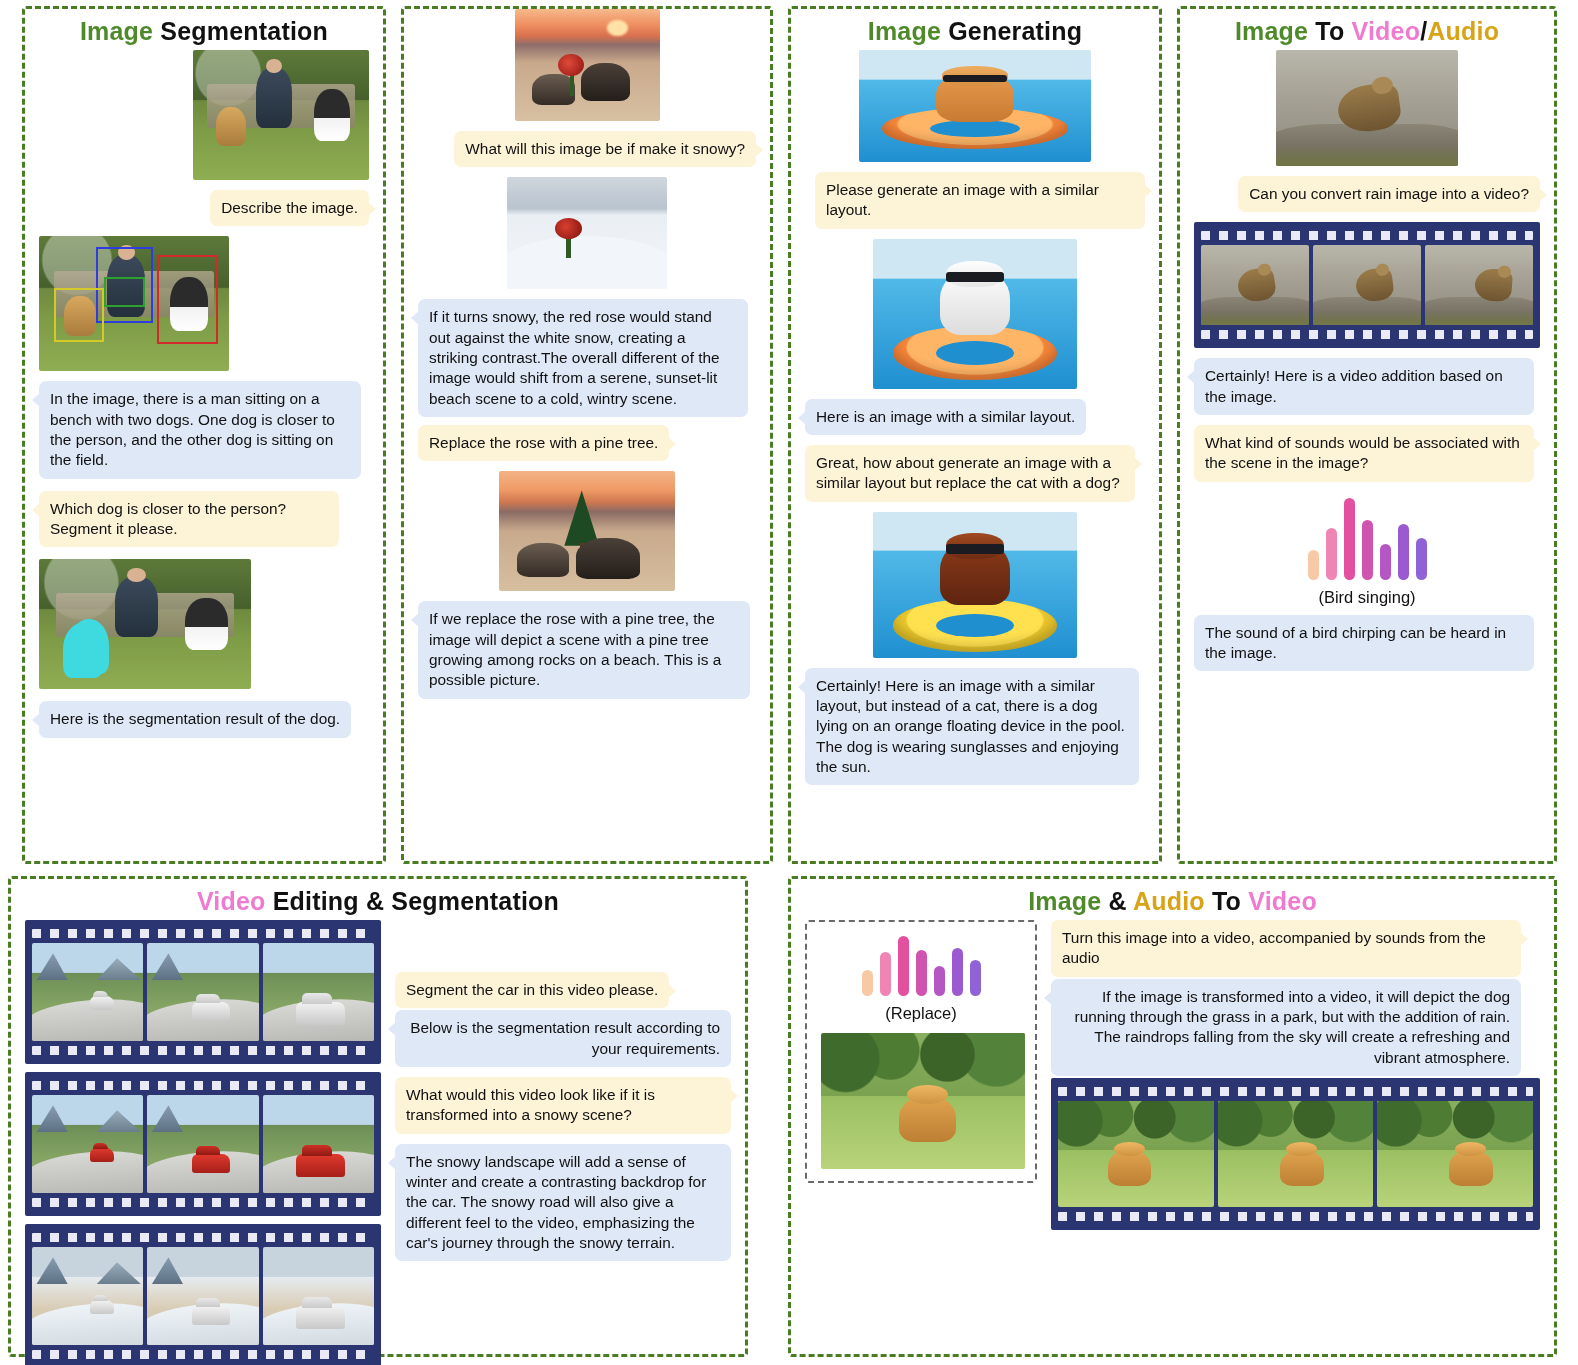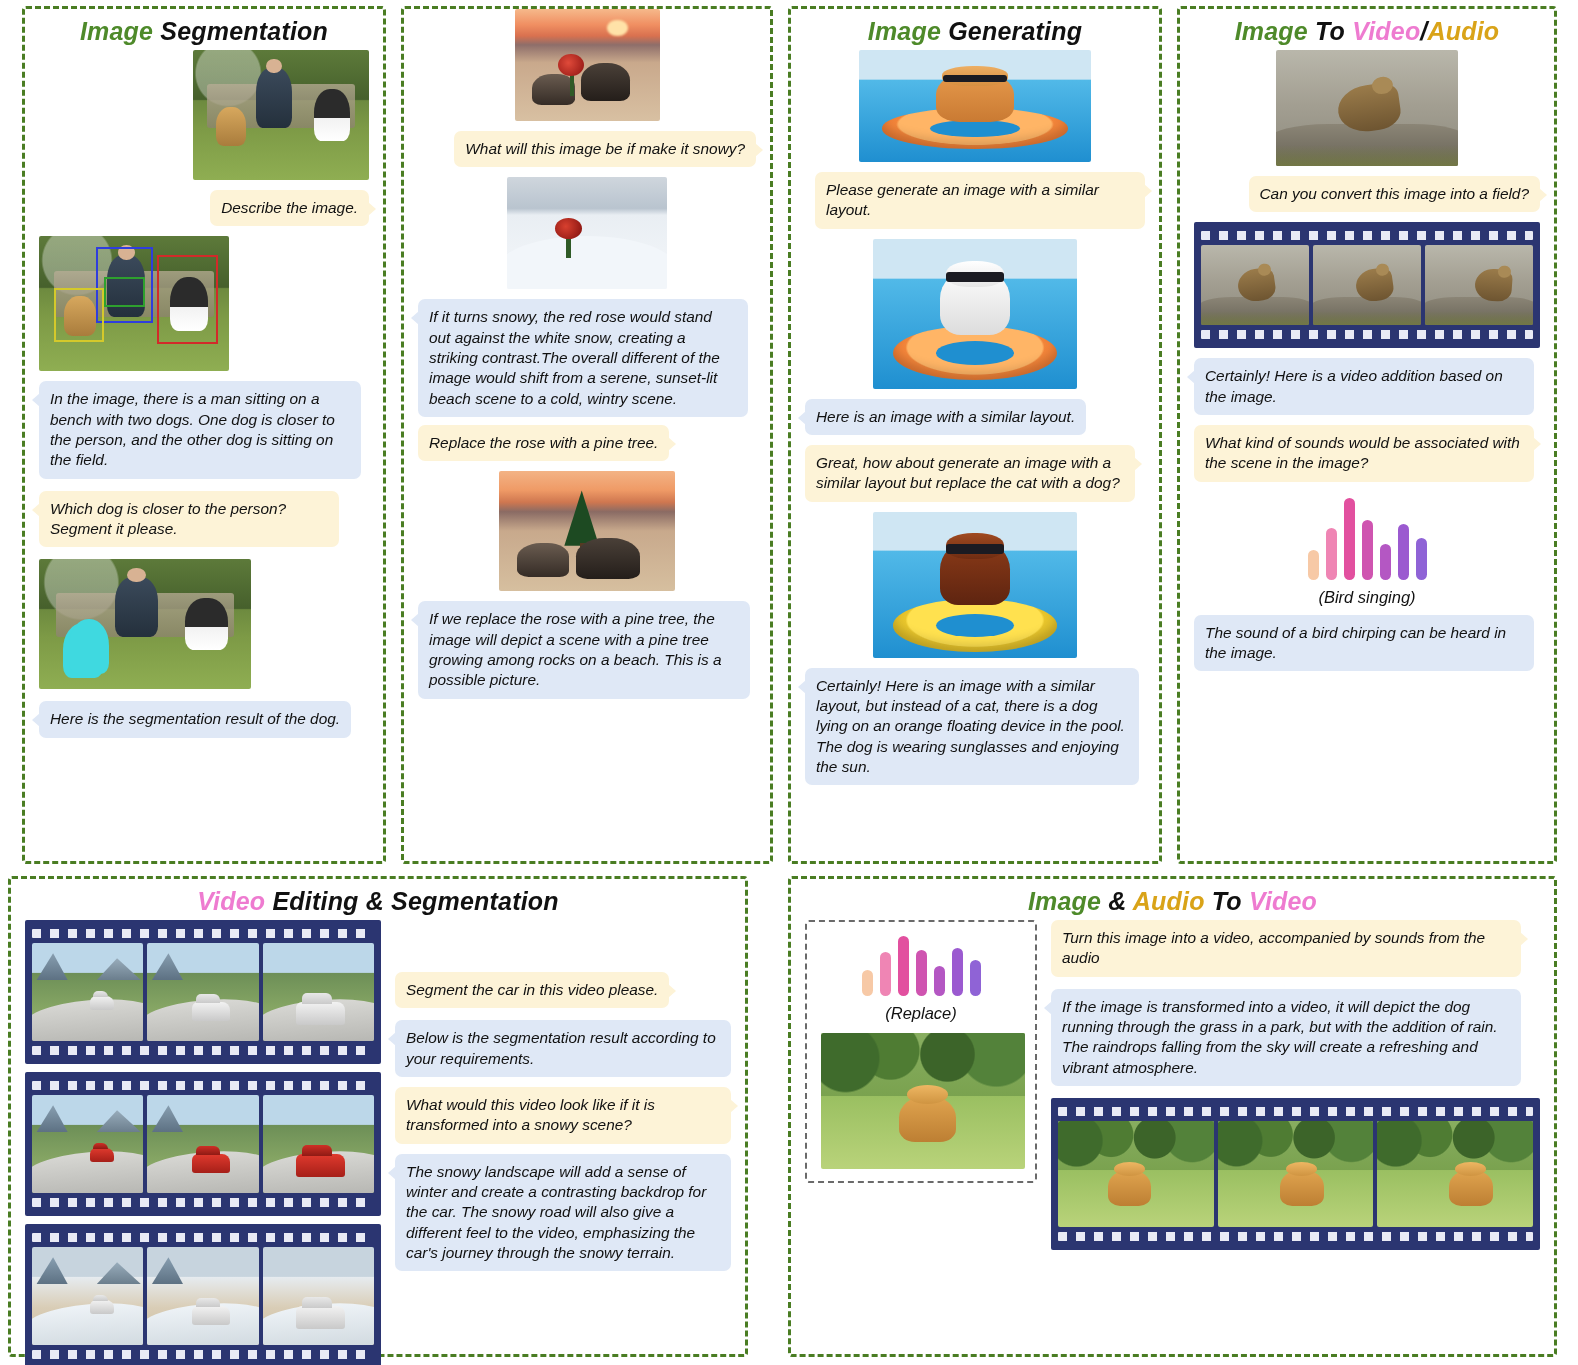--- a/index.html
+++ b/index.html
@@ -12,21 +12,20 @@
   }
 
   .board { position: relative; width: 1578px; height: 1365px; }
 
   
   .panel {
     position: absolute;
     border: 3px dashed #4a7d23;
     border-radius: 4px;
     background: #ffffff;
-    font-style: italic;
   }
 
   .panel-title {
     text-align: center;
     font-size: 25px;
     font-weight: bold;
     margin-top: 8px;
     margin-bottom: 4px;
     letter-spacing: .2px;
     white-space: nowrap;
@@ -76,21 +75,21 @@
     border-left: 0; border-right: 8px solid #fdf3d7;
   }
   .no-tail:after { display: none; }
 
   .row-right { display: flex; justify-content: flex-end; }
   .row-left  { display: flex; justify-content: flex-start; }
   .row-center{ display: flex; justify-content: center; }
   .mt8 { margin-top: 8px; }
   .mt10 { margin-top: 10px; }
   .mt12 { margin-top: 12px; }
-  .mt14 { margin-top: 12px; }
+  .mt14 { margin-top: 2px; text-align: right; }
 
   
   .img {
     position: relative;
     overflow: hidden;
     border-radius: 2px;
     background: #cfd8c8;
   }
 
   
@@ -473,21 +472,21 @@
       <div class="row-center">
         <div class="img sc-bird" style="width:182px;height:116px">
           <div class="rock"></div>
             <div class="bird"></div>
             <div class="grass"></div>
         </div>
       </div>
 
       <div class="row-right mt10">
         <div class="bub user">
-          <span>Can you convert this image into a field?</span>
+          <span>Can you convert rain image into a video?</span>
         </div>
       </div>
 
       <div class="film mt10">
         <div class="film-holes"></div>
         <div class="film-frames">
           <div class="img sc-bird" style="height:80px">
               <div class="rock"></div>
               <div class="bird"></div>
               <div class="grass"></div>

